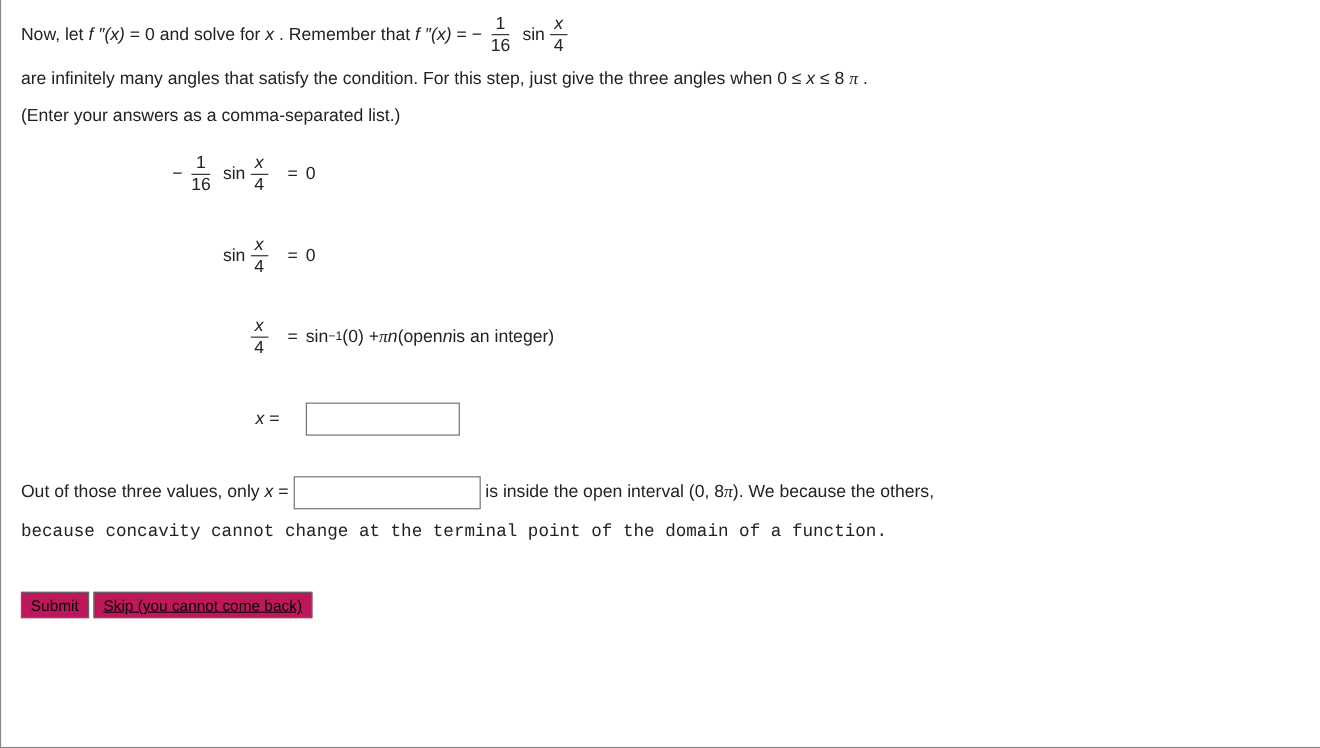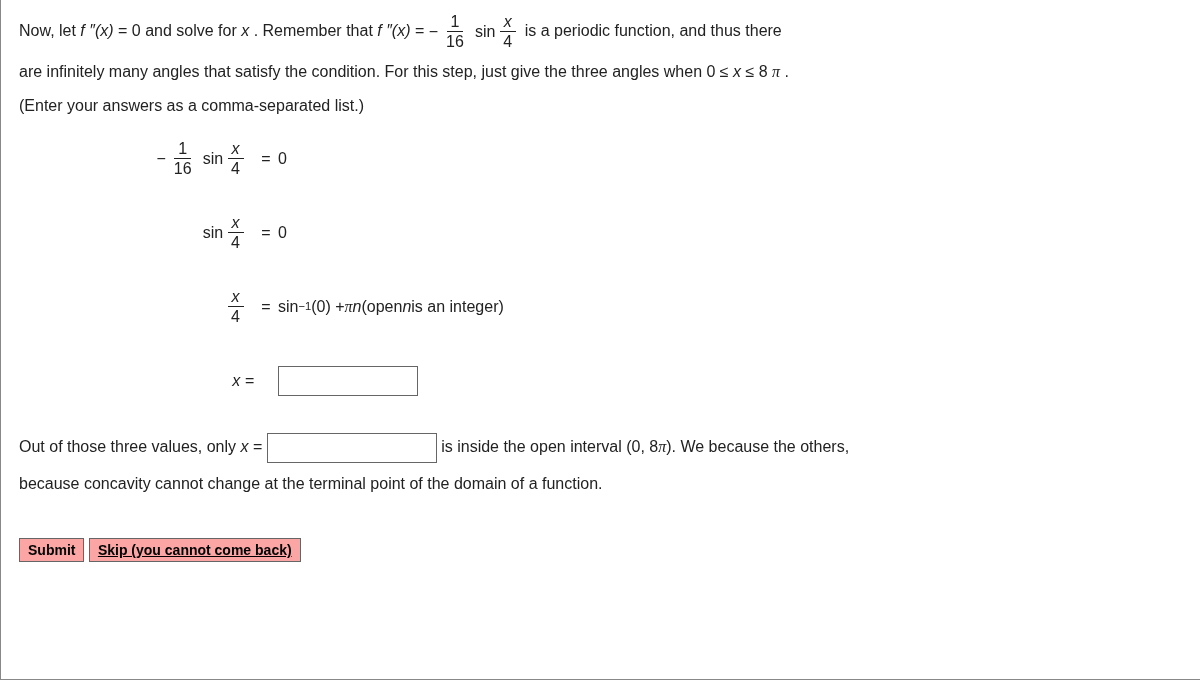--- a/index.html
+++ b/index.html
@@ -90,25 +90,24 @@
       font-family: inherit;
     }
     .input-sm { width: 140px; }
     .input-md { width: 170px; }
     .bottom-actions {
       margin-top: 16px;
     }
     button.btn {
       font-family: inherit;
       font-size: 14px;
-      background: #fca5a5;
+      background: #be185d;
       border: 1px solid #666;
       padding: 3px 8px;
       cursor: pointer;
-      font-weight: bold;
     }
     button.btn.skip {
       text-decoration: underline;
       margin-top: 26px;
     }
     .pi { font-family: 'Times New Roman', serif; font-style: italic; }
     .sup { font-size: 0.7em; vertical-align: super; }
     .gap { display:inline-block; width:3px; }
   </style>
 </head>
@@ -128,21 +127,20 @@
       <span class="num">1</span>
       <span class="den">16</span>
     </span>
     <span class="gap"></span>
     <span>sin</span>
     <span class="frac">
       <span class="num italic">x</span>
       <span class="den">4</span>
     </span>
   </span>
-  <span> is a periodic function, and thus there</span>
 </div>
 
 <div class="para">
   <span>are infinitely many angles that satisfy the condition. For this step, just give the three angles when 0 ≤ </span>
   <span class="italic">x</span>
   <span> ≤ 8</span>
   <span class="pi">π</span>
   <span>.</span>
 </div>
 
@@ -219,20 +217,20 @@
 </div>
 
 <div class="para" style="margin-top:6px;">
   <span>Out of those three values, only </span>
   <span class="italic">x</span>
   <span> = </span>
   <input type="text" class="text-input input-md" style="vertical-align: middle;" value="">
   <span> is inside the open interval (0, 8</span><span class="pi">π</span><span>). We because the others,</span>
 </div>
 
-<div class="para" style="">
+<div class="para" style="font-family:Liberation Mono, monospace;">
   <span>because concavity cannot change at the terminal point of the domain of a function.</span>
 </div>
 
 <div class="bottom-actions">
   <button class="btn">Submit</button>
   <button class="btn skip">Skip (you cannot come back)</button>
 </div>
 
 </body></html>

